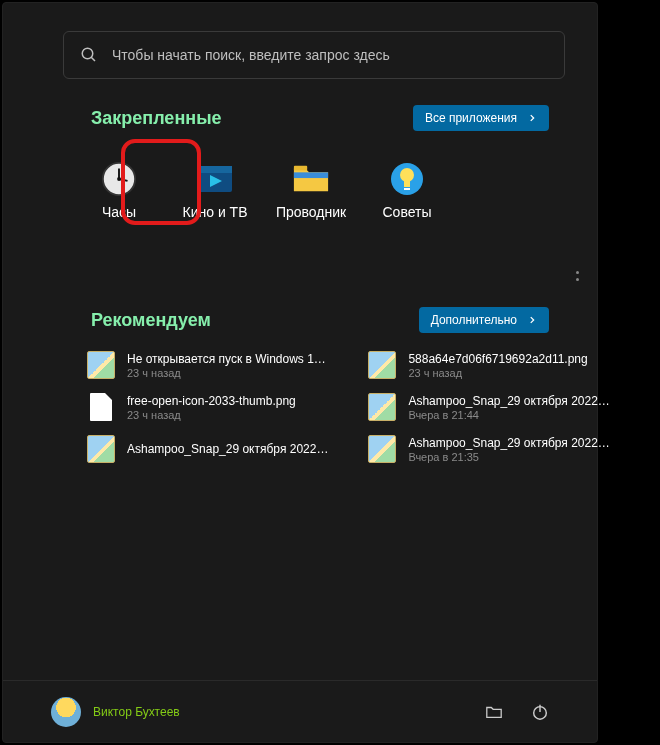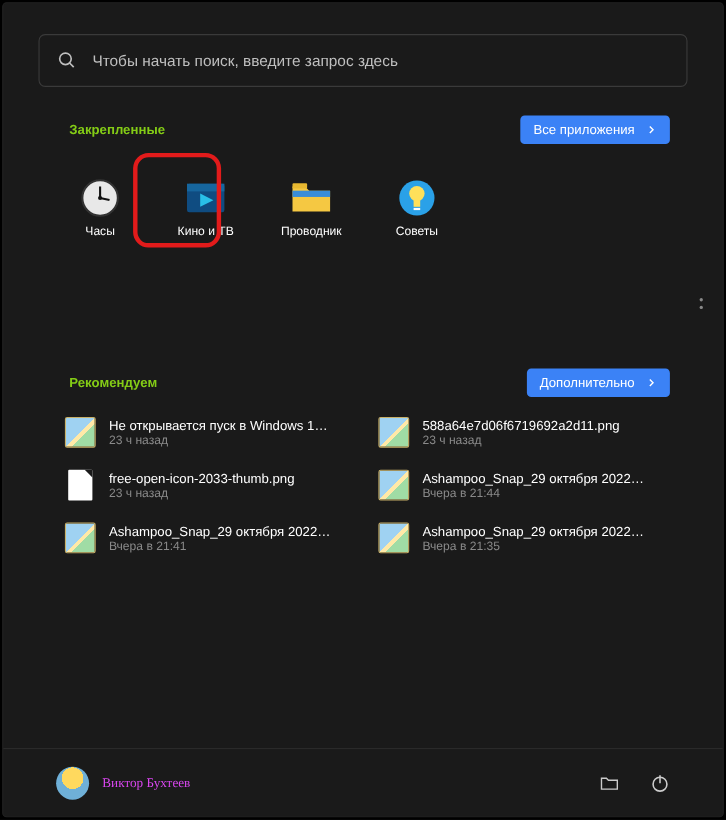--- a/index.html
+++ b/index.html
@@ -1,42 +1,42 @@
 <!DOCTYPE html>
 <html><head>
 <meta charset="utf-8">
 <style>
   * { box-sizing: border-box; margin: 0; padding: 0; }
   html, body { width: 660px; height: 745px; background: #000; font-family: "Segoe UI", Arial, sans-serif; color: #fff; overflow: hidden; }
-  .frame { width: 656px; height: 741px; margin: 2px; border: 1px solid #222; background: #1a1a1a; border-radius: 4px; position: relative; }
+  .frame { width: 596px; height: 741px; margin: 2px; border: 1px solid #222; background: #1a1a1a; border-radius: 4px; position: relative; padding-left: 28px; }
   .search { margin: 28px 32px 0 32px; height: 48px; border: 1px solid #3a3a3a; border-radius: 6px; display: flex; align-items: center; padding: 0 16px; gap: 14px; }
   .search svg { flex-shrink: 0; }
   .search-text { color: #bfbfbf; font-size: 14px; }
   .section { margin: 26px 48px 0 60px; }
   .sec-head { display: flex; justify-content: space-between; align-items: center; }
-  .sec-title { font-size: 12px; font-weight: 600; color: #84cc16; }
-  .pill { background: #3b82f6; border-radius: 4px; padding: 6px 12px; display: flex; align-items: center; gap: 10px; font-size: 12px; color: #fff; cursor: pointer; }
+  .sec-title { font-size: 18px; font-weight: 600; color: #86efac; }
+  .pill { background: #0369a1; border-radius: 4px; padding: 6px 12px; display: flex; align-items: center; gap: 10px; font-size: 12px; color: #fff; cursor: pointer; }
   .pill svg { flex-shrink: 0; }
   .pinned-grid { display: flex; flex-wrap: wrap; margin-top: 14px; margin-left: -20px; }
   .tile { width: 96px; height: 90px; display: flex; flex-direction: column; align-items: center; justify-content: center; gap: 6px; cursor: pointer; position: relative; }
   .tile .ic { width: 38px; height: 38px; display: flex; align-items: center; justify-content: center; }
-  .tile-label { font-size: 11px; color: #fff; text-align: center; line-height: 1.2; max-width: 88px; }
+  .tile-label { font-size: 14px; color: #fff; text-align: center; line-height: 1.2; max-width: 88px; }
   .dots { position: absolute; right: 18px; top: 268px; display: flex; flex-direction: column; gap: 4px; cursor: pointer; }
   .dots span { width: 3px; height: 3px; background: #888; border-radius: 50%; }
-  .rec-section { margin: 100px 48px 0 60px; }
-  .rec-grid { display: grid; grid-template-columns: 1fr 1fr; column-gap: 40px; row-gap: 14px; margin-top: 18px; margin-left: -4px; gap: 20px; }
+  .rec-section { margin: 72px 48px 0 60px; }
+  .rec-grid { display: grid; grid-template-columns: 1fr 1fr; column-gap: 40px; row-gap: 14px; margin-top: 18px; margin-left: -4px; }
   .rec-item { display: flex; align-items: center; gap: 12px; cursor: pointer; }
   .rec-thumb { width: 28px; height: 28px; flex-shrink: 0; }
   .rec-txt { min-width: 0; }
   .rec-title { font-size: 12px; color: #fff; white-space: nowrap; overflow: hidden; text-overflow: ellipsis; max-width: 210px; }
   .rec-time { font-size: 11px; color: #8a8a8a; margin-top: 1px; }
   .footer { position: absolute; bottom: 0; left: 0; right: 0; height: 62px; border-top: 1px solid #2a2a2a; display: flex; align-items: center; justify-content: space-between; padding: 0 48px 0 48px; }
   .user { display: flex; align-items: center; gap: 12px; cursor: pointer; }
   .avatar { width: 30px; height: 30px; border-radius: 50%; background: radial-gradient(circle at 50% 35%, #ffd95e 0 40%, #6fb0d8 40% 100%); }
-  .user-name { font-size: 12px; color: #d946ef; font-family: Liberation Serif, serif; }
+  .user-name { font-size: 12px; color: #84cc16; }
   .f-icons { display: flex; gap: 28px; align-items: center; }
   .f-icons svg { cursor: pointer; }
 
   .highlight { position: absolute; border: 4px solid #e21b1b; border-radius: 14px; left: 118px; top: 136px; width: 80px; height: 86px; pointer-events: none; }
 
   .img-thumb { width: 28px; height: 28px; border: 1px solid #c8b068; border-radius: 2px; background: linear-gradient(135deg, #9fd2f2 0 50%, #ffe9a8 50% 60%, #a0dca5 60% 100%); }
   .doc-thumb { width: 22px; height: 28px; background: #fff; border-radius: 1px; position: relative; margin: 0 3px; }
   .doc-thumb::before { content: ""; position: absolute; top: 0; right: 0; border-style: solid; border-width: 0 7px 7px 0; border-color: transparent #1a1a1a transparent transparent; }
 </style>
 </head>
@@ -152,21 +152,20 @@
         <div class="rec-thumb img-thumb"></div>
         <div class="rec-txt">
             <div class="rec-title">Ashampoo_Snap_29 октября 2022…</div>
             <div class="rec-time">Вчера в 21:44</div>
           </div>
       </div>
       <div class="rec-item">
         <div class="rec-thumb img-thumb"></div>
         <div class="rec-txt">
             <div class="rec-title">Ashampoo_Snap_29 октября 2022…</div>
-            <div class="rec-time">Вчера в 21:41</div>
           </div>
       </div>
       <div class="rec-item">
         <div class="rec-thumb img-thumb"></div>
         <div class="rec-txt">
             <div class="rec-title">Ashampoo_Snap_29 октября 2022…</div>
             <div class="rec-time">Вчера в 21:35</div>
           </div>
       </div>
     </div>

